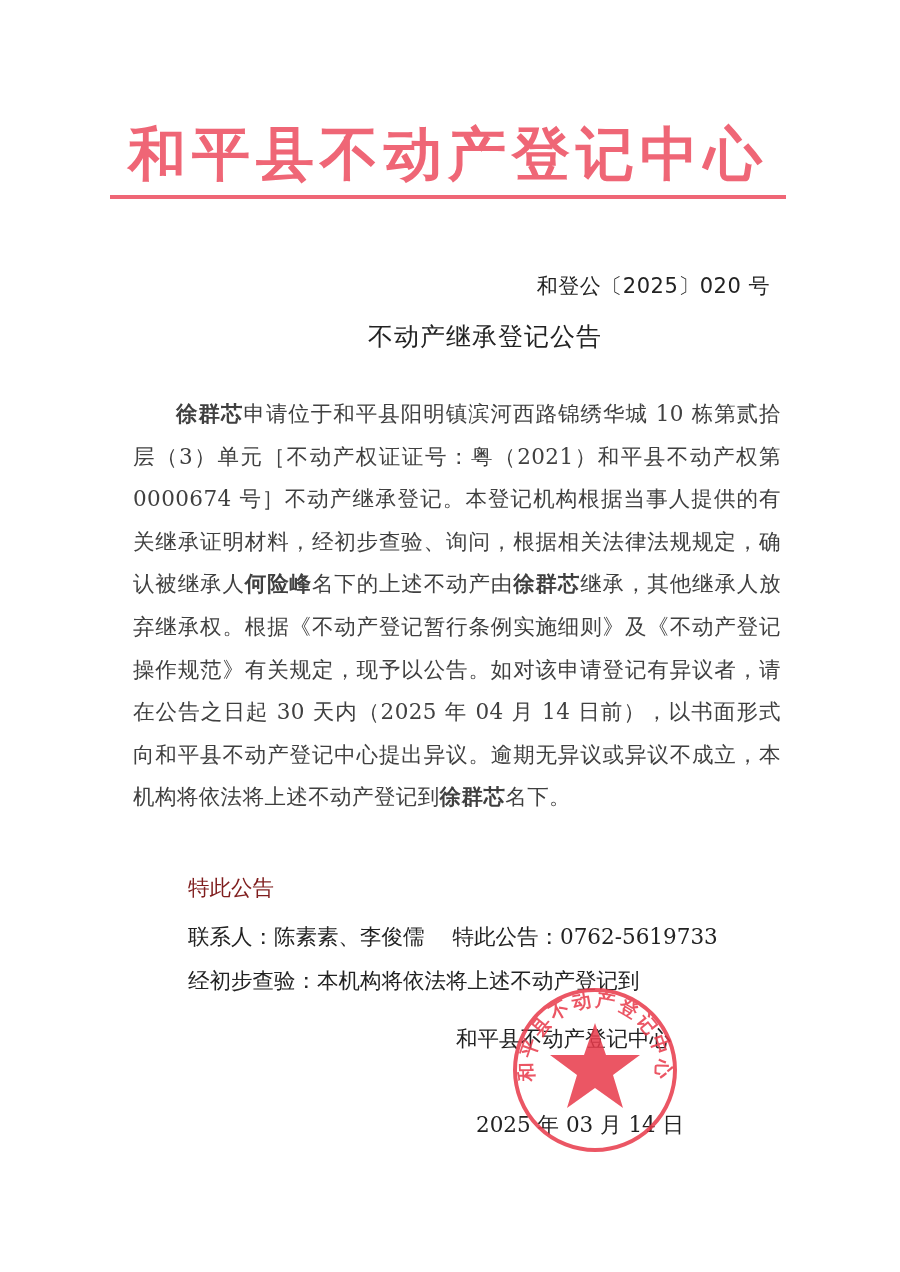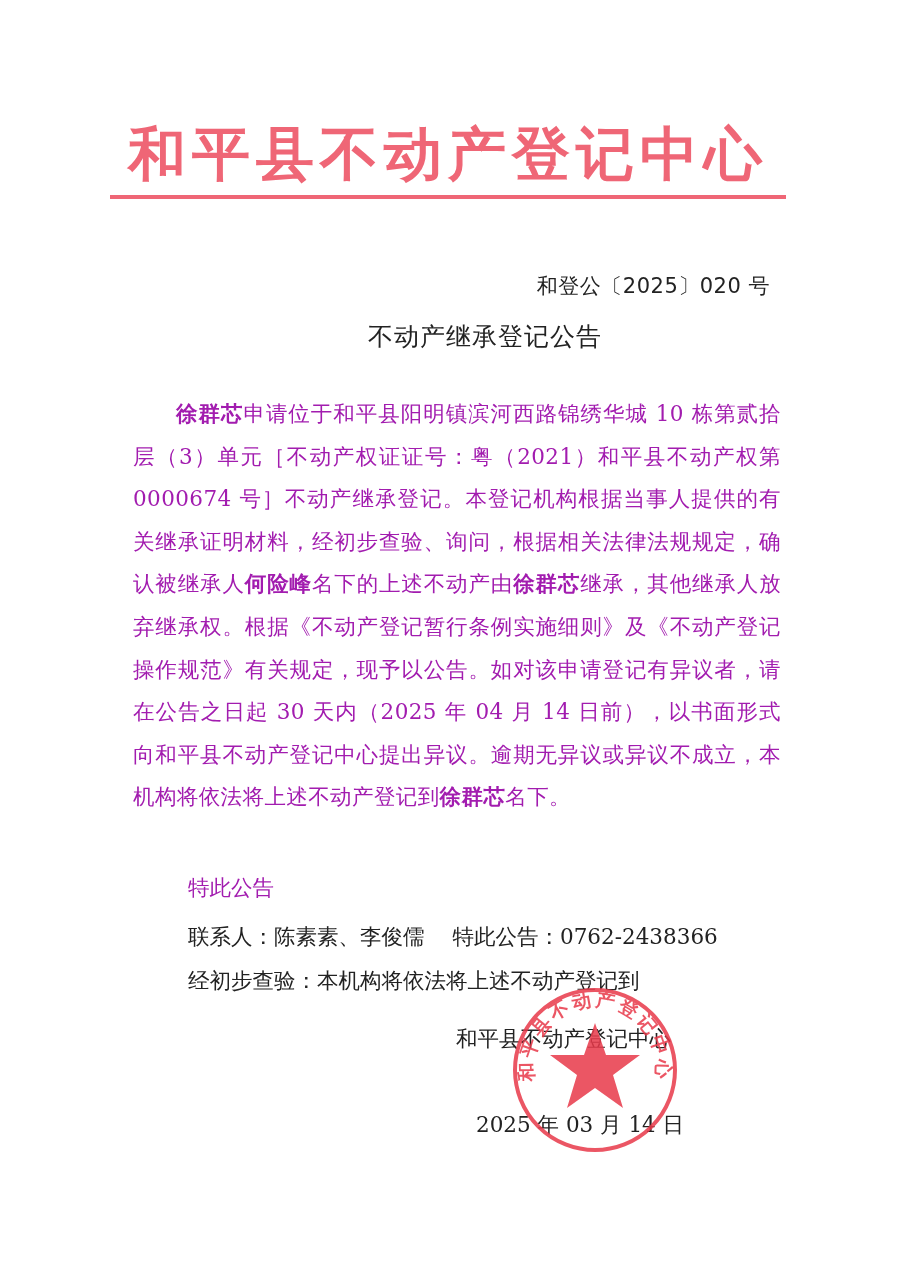--- a/index.html
+++ b/index.html
@@ -58,38 +58,38 @@
   }
   .body-text {
     position: absolute;
     left: 133px;
     top: 393px;
     width: 648px;
     font-size: 21.5px;
     line-height: 42.6px;
     text-align: justify;
     text-align-last: left;
-    color: #a21caf;
+    color: #404040;
     letter-spacing: 0.4px;
   }
   .body-text p {
     margin: 0;
     text-indent: 2em;
   }
   .bold-name {
     font-weight: bold;
     font-family: "DejaVu Sans", sans-serif;
   }
   .closing {
     position: absolute;
     left: 188px;
     top: 866px;
     font-size: 21.5px;
     line-height: 44px;
-    color: #a21caf;
+    color: #7f1d1d;
   }
   .contact-line {
     position: absolute;
     left: 188px;
     font-size: 21.5px;
     color: #222;
     white-space: nowrap;
   }
   .contact-persons { top: 922px; }
   .contact-address { top: 966px; }
@@ -129,21 +129,21 @@
 <div class="doc-number">和登公〔2025〕020 号</div>
 <h1 class="doc-title">不动产继承登记公告</h1>
 
 <div class="body-text">
   <p><span class="bold-name">徐群芯</span><span>申请位于和平县阳明镇滨河西路锦绣华城 10 栋第贰拾层（3）单元［不动产权证证号：粤（2021）和平县不动产权第 0000674 号］不动产继承登记。本登记机构根据当事人提供的有关继承证明材料，经初步查验、询问，根据相关法律法规规定，确认被继承人</span><span class="bold-name">何险峰</span><span>名下的上述不动产由</span><span class="bold-name">徐群芯</span><span>继承，其他继承人放弃继承权。根据《不动产登记暂行条例实施细则》及《不动产登记操作规范》有关规定，现予以公告。如对该申请登记有异议者，请在公告之日起 30 天内（2025 年 04 月 14 日前），以书面形式向和平县不动产登记中心提出异议。逾期无异议或异议不成立，本机构将依法将上述不动产登记到</span><span class="bold-name">徐群芯</span><span>名下。</span></p>
 </div>
 
 <div class="closing">特此公告</div>
 
 <div class="contact-line contact-persons">
-  <span>联系人：</span><span>陈素素、李俊儒</span><span class="gap"></span><span>特此公告：</span><span>0762-2438366</span>
+  <span>联系人：</span><span>陈素素、李俊儒</span><span class="gap"></span><span>特此公告：</span><span>0762-5619733</span>
 </div>
 
 <div class="contact-line contact-address">
   <span>经初步查验：</span><span>本机构将依法将上述不动产登记到</span>
 </div>
 
 <div class="issuer">和平县不动产登记中心</div>
 <div class="issue-date">2025 年 03 月 14 日</div>
 
 <svg class="seal" viewBox="0 0 170 170" xmlns="http://www.w3.org/2000/svg">

